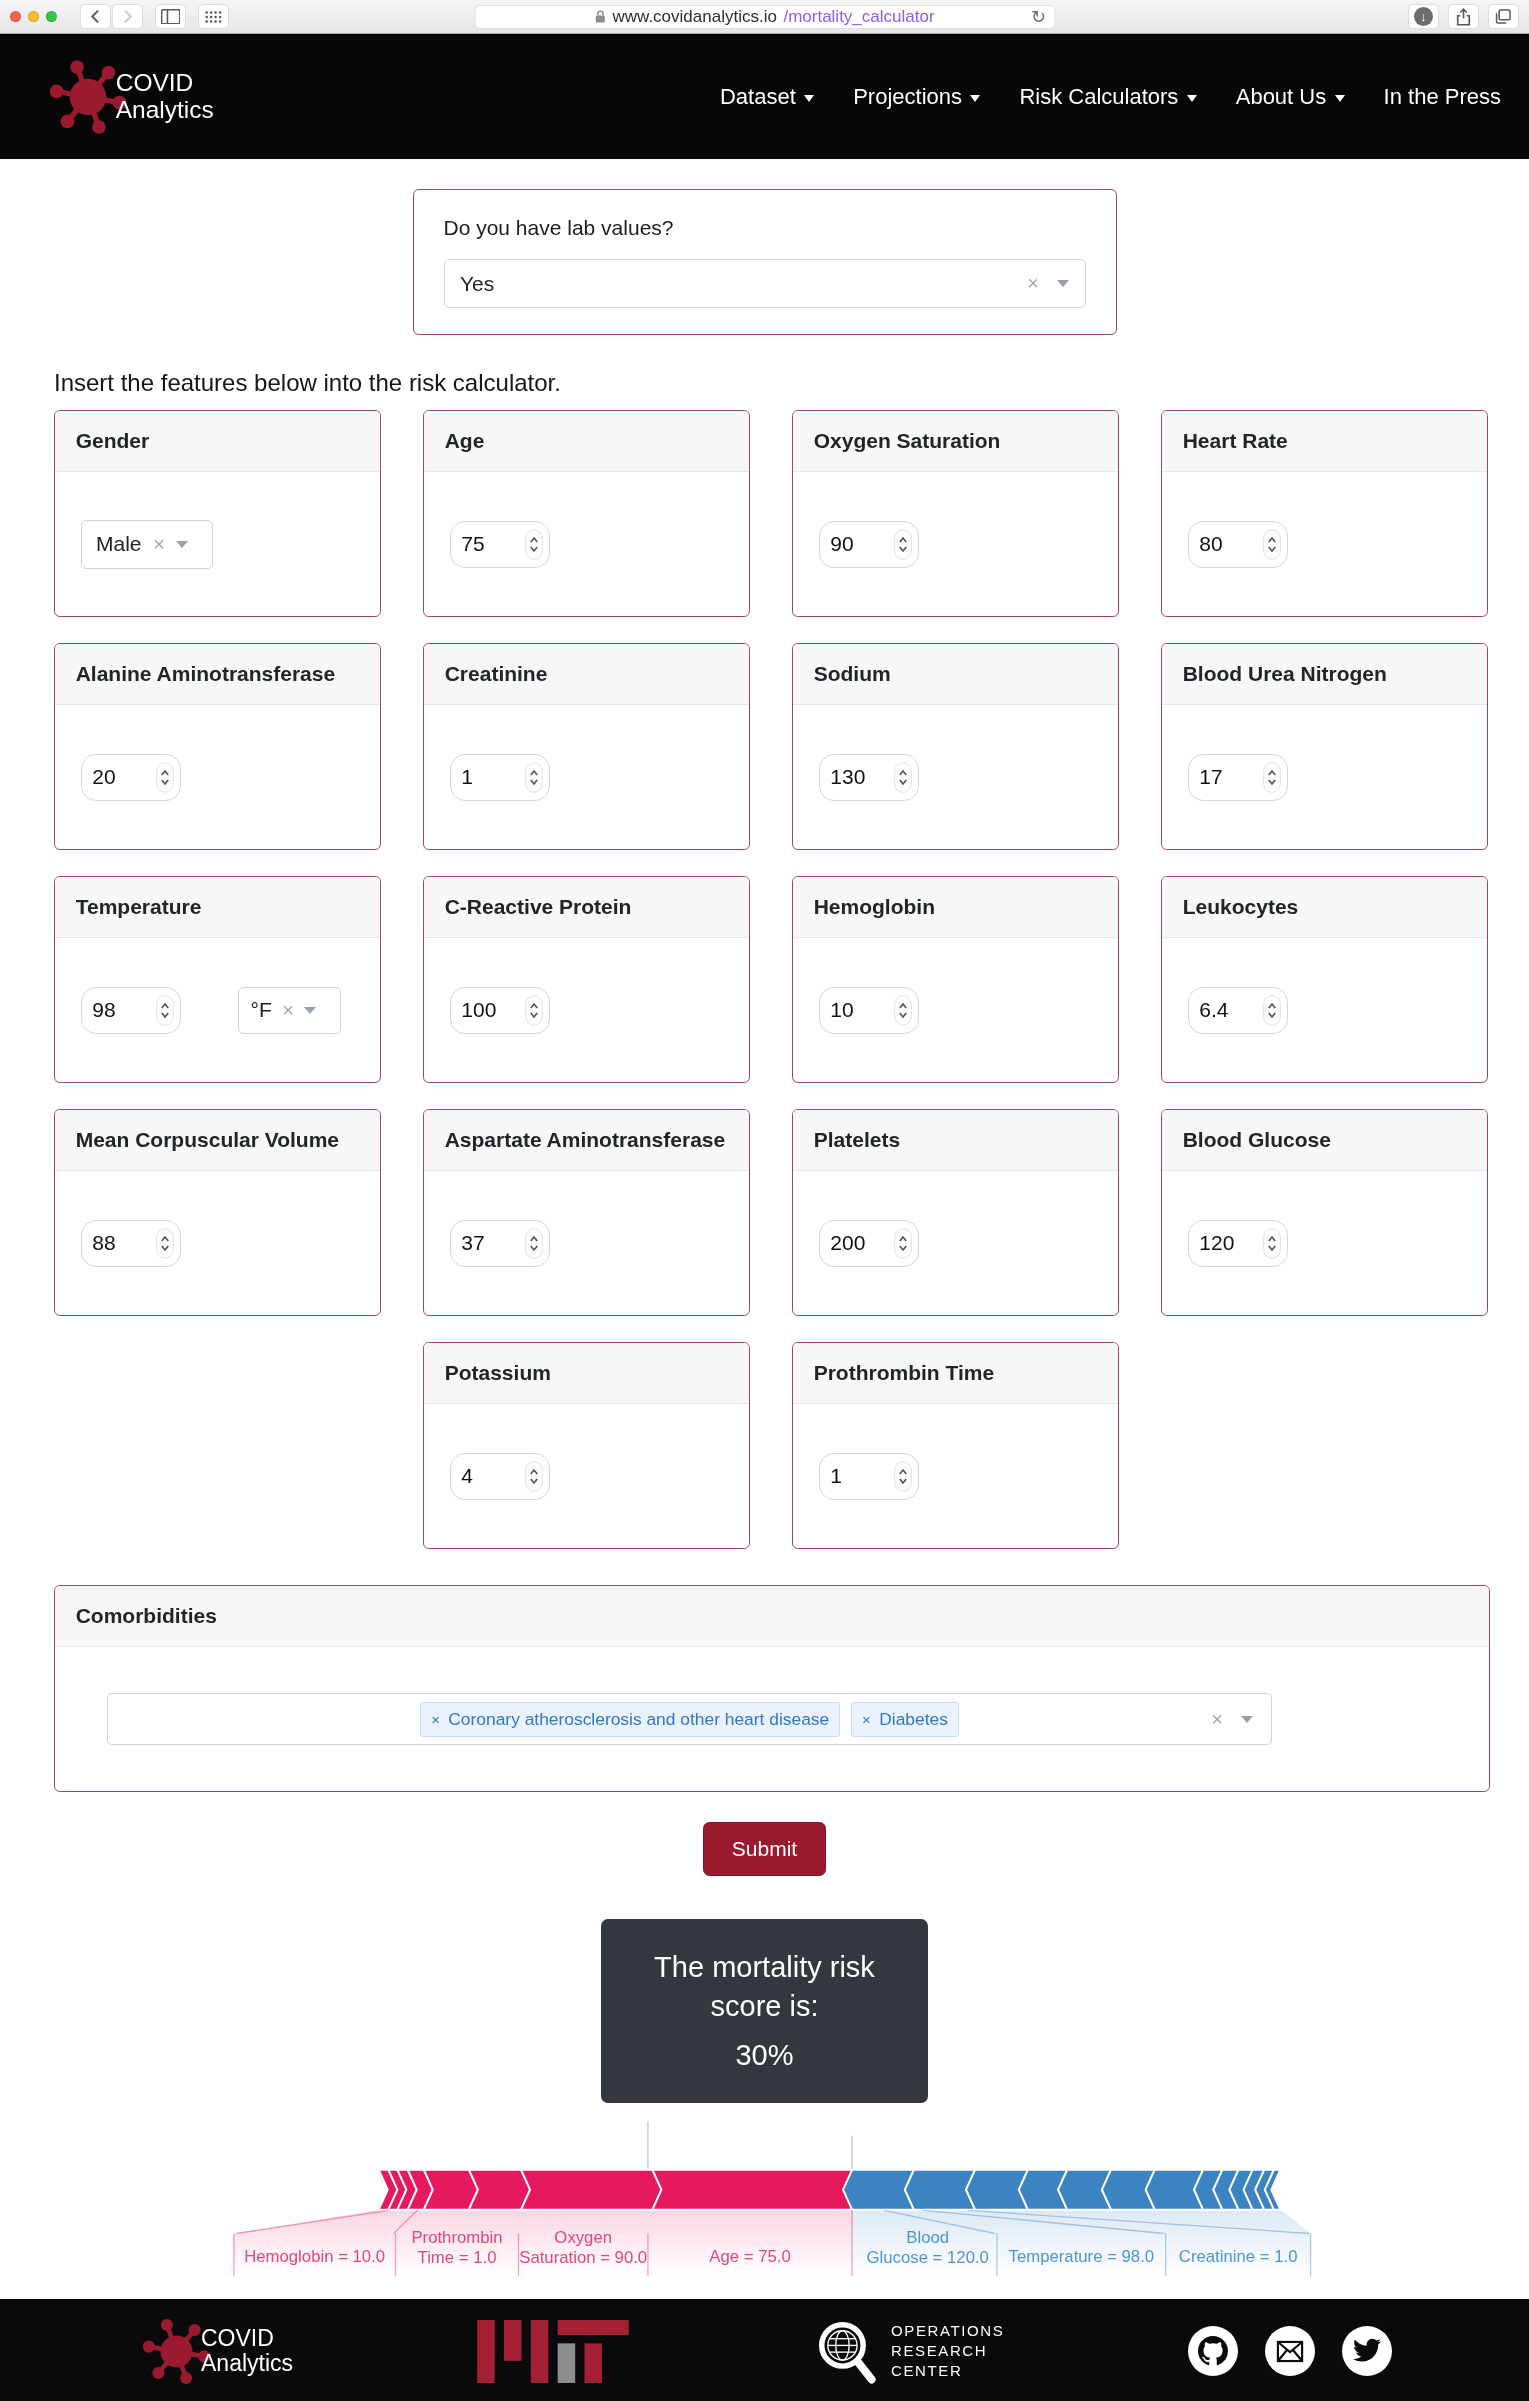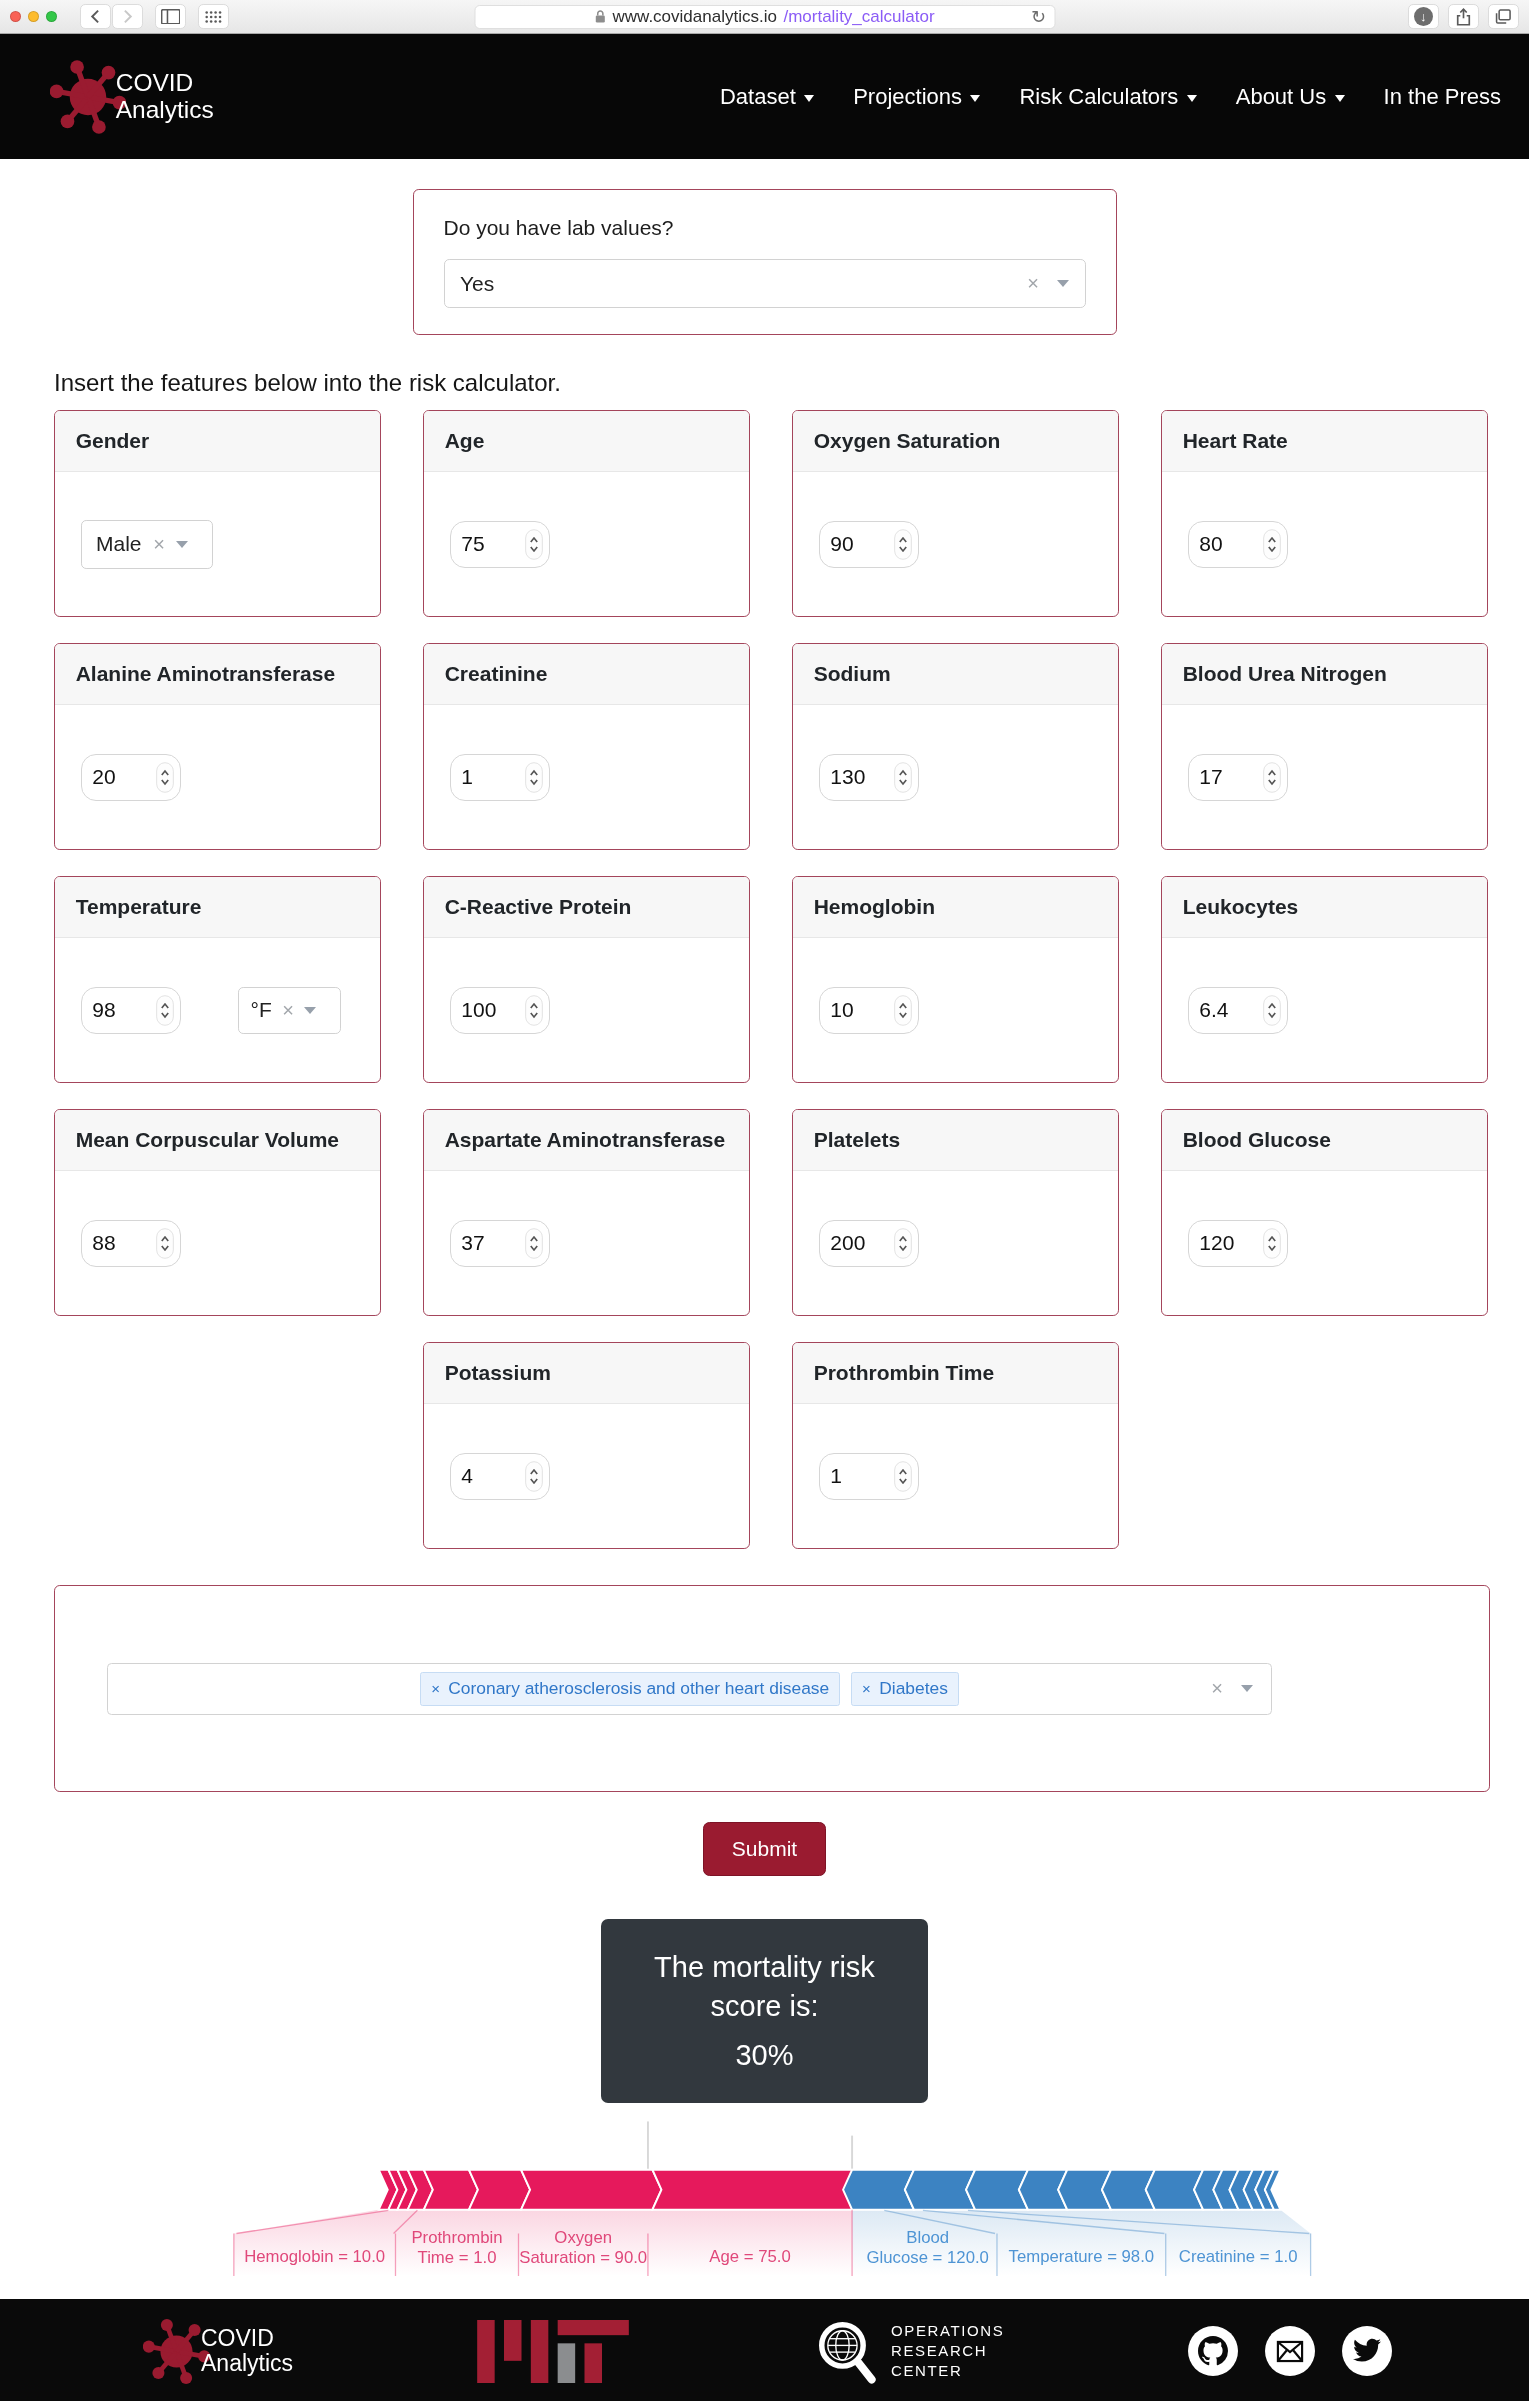--- a/index.html
+++ b/index.html
@@ -439,20 +439,21 @@
               <rect x="1" y="1" width="26" height="46" rx="13" fill="#fdfdfd" stroke="#e2e2e2" stroke-width="1.5"></rect>
               <path d="M9 20 L14 14 L19 20" fill="none" stroke="#555" stroke-width="2.6"></path>
               <path d="M9 28 L14 34 L19 28" fill="none" stroke="#555" stroke-width="2.6"></path>
             </svg>
           </div>
         </div>
       </section>
     </div>
 
   <section class="card comorb-card">
+    <div class="card-header">Comorbidities</div>
     <div class="card-body">
       <div class="comorb-select" id="comorb-select">
         <span class="chip">
             <span class="chip-x">×</span>
             <span>Coronary atherosclerosis and other heart disease</span>
           </span>
           <span class="chip">
             <span class="chip-x">×</span>
             <span>Diabetes</span>
           </span>

